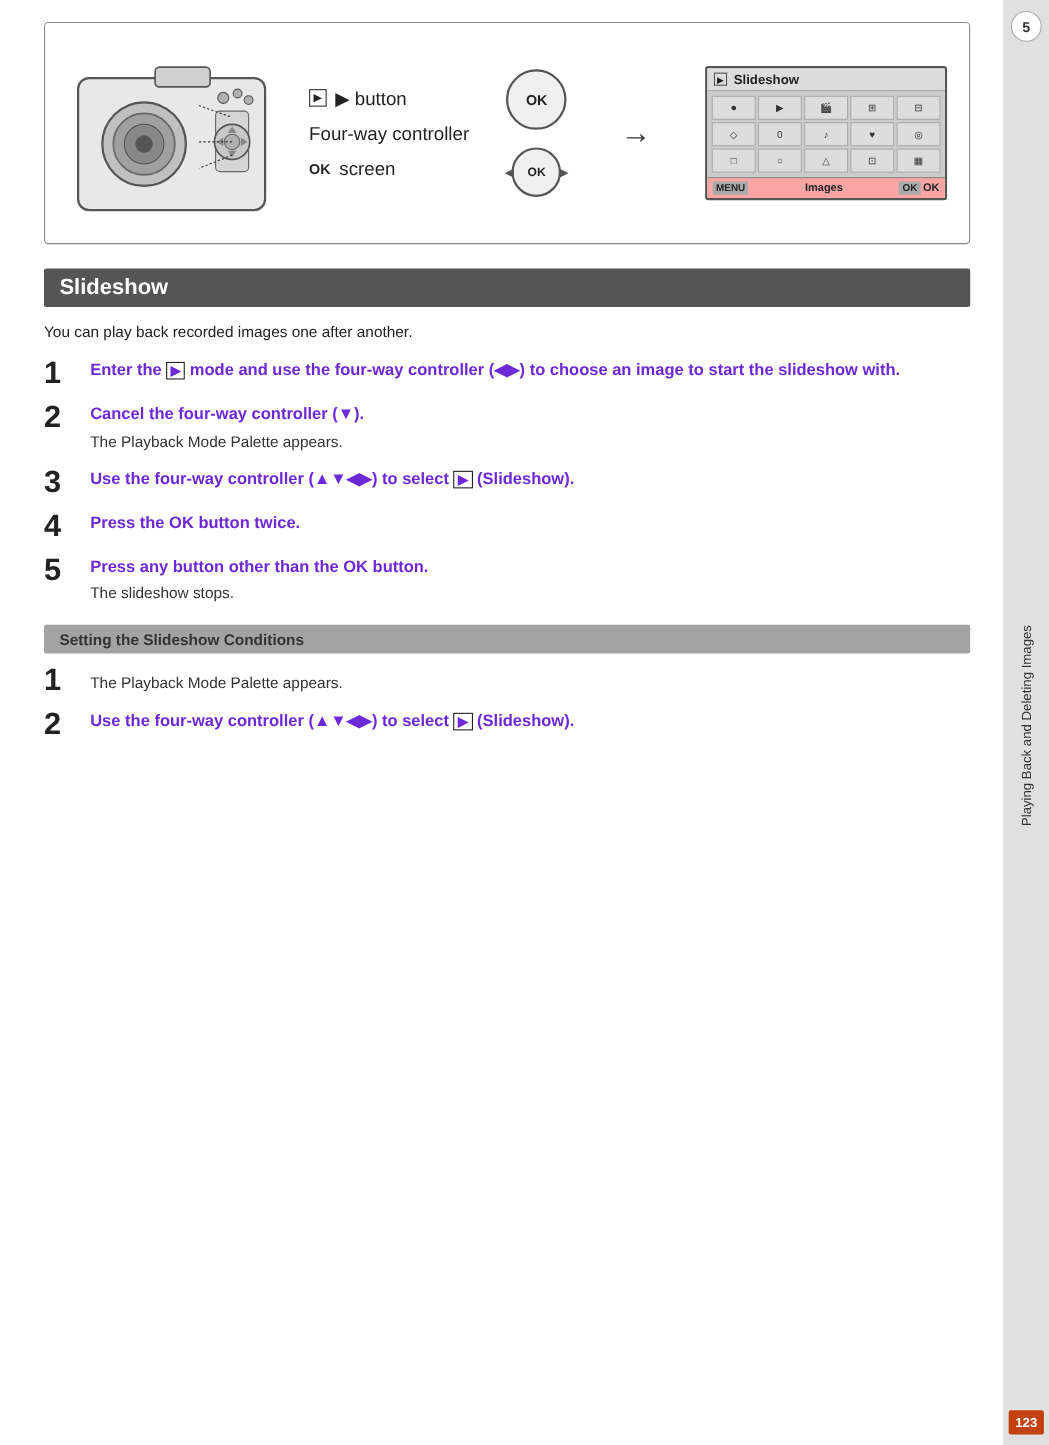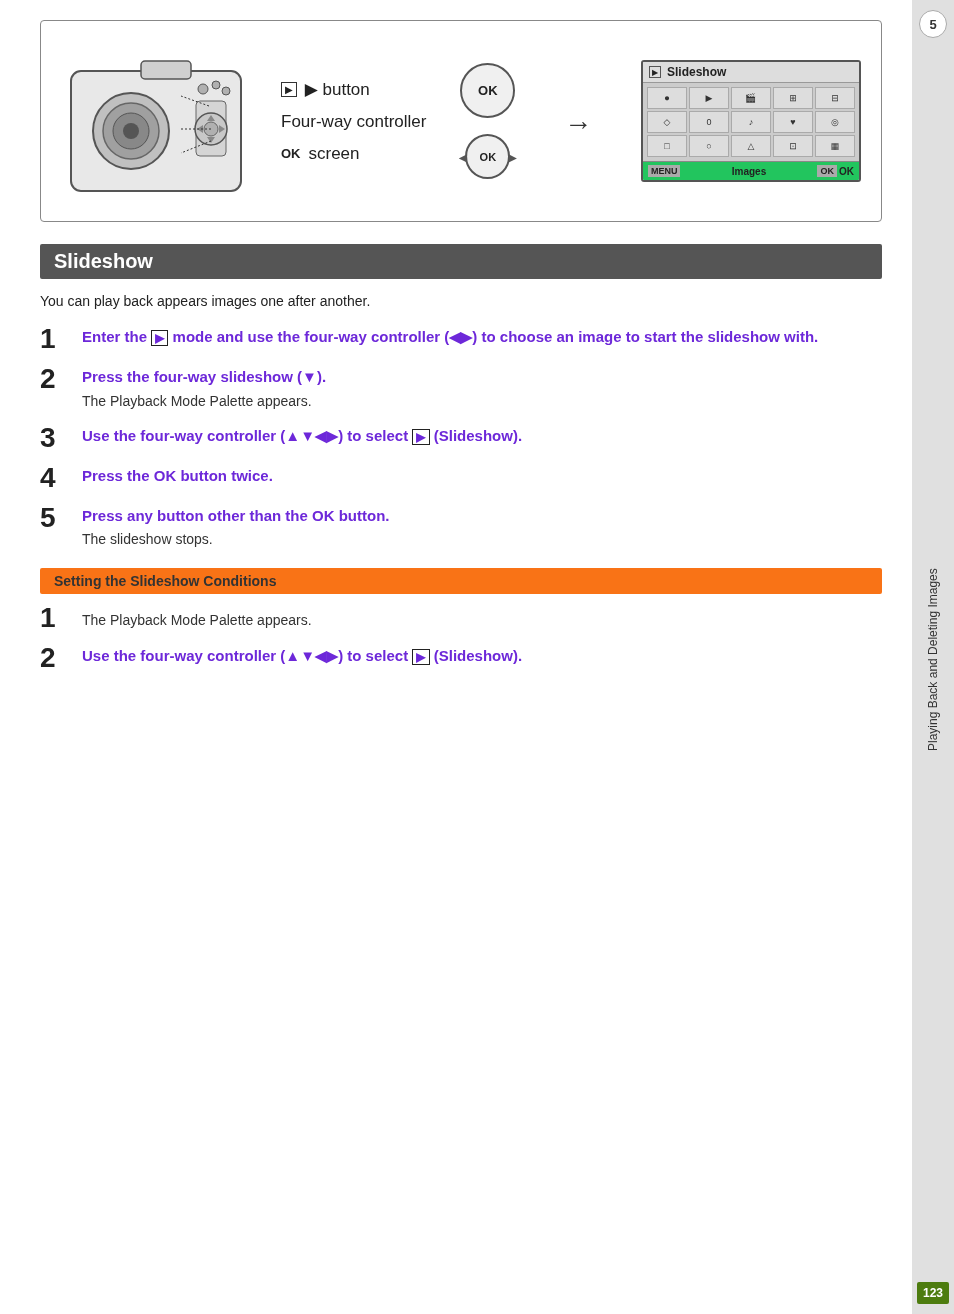--- a/index.html
+++ b/index.html
@@ -155,21 +155,21 @@
       border: 1px solid #aaa;
       height: 22px;
       display: flex;
       align-items: center;
       justify-content: center;
       font-size: 9px;
       color: #333;
     }
 
     .screen-footer {
-      background: #22c55e;
+      background: #fca5a5;
       border-top: 1px solid #888;
       padding: 3px 5px;
       display: flex;
       justify-content: space-between;
       align-items: center;
       font-size: 10px;
       font-weight: bold;
     }
 
     
@@ -225,21 +225,21 @@
       line-height: 1.5;
     }
 
     .ok-inline {
       font-weight: bold;
       font-size: inherit;
     }
 
     
     .sub-section-heading {
-      background: #f97316;
+      background: #a3a3a3;
       color: #333;
       padding: 5px 14px;
       font-size: 14px;
       font-weight: bold;
       margin: 18px 0 12px 0;
       border-radius: 2px;
     }
 
     
     .right-sidebar {
@@ -275,21 +275,21 @@
       text-align: center;
       line-height: 1.4;
       flex: 1;
       display: flex;
       align-items: center;
       justify-content: center;
       margin: 10px 0;
     }
 
     .page-number {
-      background: #4d7c0f;
+      background: #c2410c;
       color: #fff;
       font-size: 12px;
       font-weight: bold;
       padding: 4px 6px;
       border-radius: 2px;
       min-width: 28px;
       text-align: left;
     }
 
     .diagram-center {
@@ -398,35 +398,35 @@
             <span>OK</span>
           </span>
         </div>
       </div>
     </div>
 
     <div class="section-heading">
       <span>Slideshow</span>
     </div>
 
-    <p class="intro-text">You can play back appears images one after another.</p>
+    <p class="intro-text">You can play back recorded images one after another.</p>
 
     <div class="step">
       <div class="step-number">1</div>
       <div class="step-content">
         <div class="step-title">
           Enter the <span style="border:1.5px solid #222; padding:0 3px; font-size:12px;">▶</span> mode and use the four-way controller (◀▶) to choose an image to start the slideshow with.
         </div>
       </div>
     </div>
 
     <div class="step">
       <div class="step-number">2</div>
       <div class="step-content">
-        <div class="step-title">Press the four-way slideshow (▼).</div>
+        <div class="step-title">Cancel the four-way controller (▼).</div>
         <div class="step-desc">The Playback Mode Palette appears.</div>
       </div>
     </div>
 
     <div class="step">
       <div class="step-number">3</div>
       <div class="step-content">
         <div class="step-title">
           Use the four-way controller (▲▼◀▶) to select <span style="border:1.5px solid #222; padding:0 3px; font-size:12px;">▶</span> (Slideshow).
         </div>

